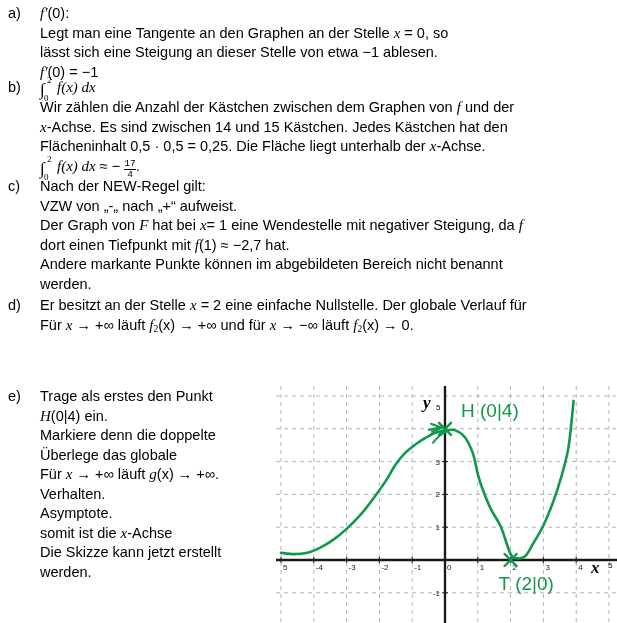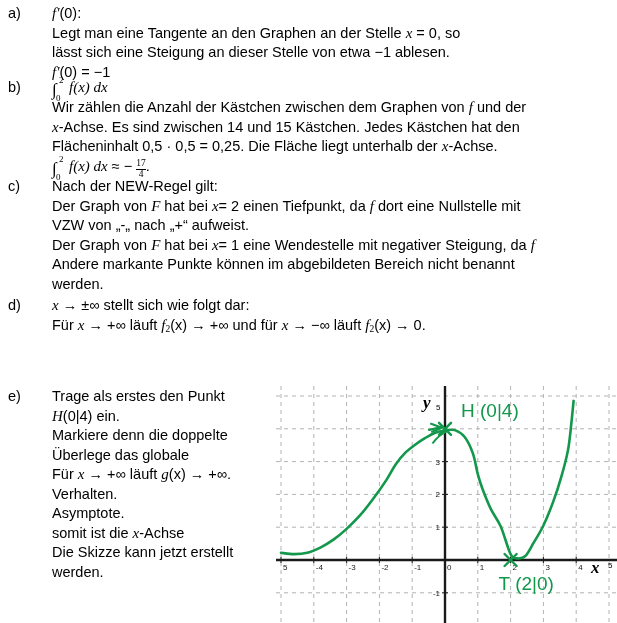--- a/index.html
+++ b/index.html
@@ -10,35 +10,35 @@
     color:#000000;
     overflow:hidden;
     position:relative;
   }
   .page{position:relative;width:617px;height:623px;}
 
   
   .item{display:flex;align-items:flex-start;}
   .marker{width:40px;flex:0 0 40px;padding-left:8px;box-sizing:border-box;
           font-size:14.5px;line-height:19.5px;}
-  .body{flex:1 1 auto;font-size:14.5px;line-height:19.5px;padding-right:20px;margin-left:12px;}
+  .body{flex:1 1 auto;font-size:14.5px;line-height:19.5px;padding-right:20px;}
   .line{white-space:nowrap;}
 
   i.mv{font-family:"Liberation Serif",serif;font-style:italic;font-size:15px;}
   sub.s{font-size:9.5px;vertical-align:-0.25em;font-style:normal;}
   sup.s{font-size:9.5px;vertical-align:0.45em;font-style:italic;}
 
   
   .intg{display:inline-block;position:relative;font-family:"Liberation Serif",serif;
         font-style:italic;font-size:17px;line-height:1;vertical-align:-3px;width:13px;}
   .intg .lim-up{position:absolute;left:7px;top:-5px;font-size:9px;font-style:normal;}
   .intg .lim-dn{position:absolute;left:4px;bottom:-5px;font-size:9px;font-style:normal;}
 
   .frac{display:inline-block;vertical-align:-0.45em;text-align:center;
-        font-family:Liberation Serif, serif;font-style:normal;line-height:1.05;}
+        font-family:Liberation Mono, monospace;font-style:normal;line-height:1.05;}
   .frac .n{display:block;font-size:9.5px;}
   .frac .d{display:block;font-size:9.5px;border-top:1px solid #000;padding-top:0px;}
 
   .block-a{position:absolute;left:0;top:4px;width:617px;}
   .block-b{position:absolute;left:0;top:78px;width:617px;}
   .block-c{position:absolute;left:0;top:177px;width:617px;}
   .block-d{position:absolute;left:0;top:296px;width:617px;}
   .block-e{position:absolute;left:0;top:387px;width:285px;}
 
   
@@ -108,49 +108,46 @@
         </div>
       </div>
     </div>
   </div>
 
   <div class="block-c">
     <div class="item">
       <div class="marker">c)</div>
       <div class="body">
         <div class="line">Nach der NEW-Regel gilt:</div>
-        <div class="line">
-          <span>Der Graph von</span>
-          <i class="mv">F</i>
-          <span>hat bei</span>
-          <i class="mv">x</i><span>= 2 einen Tiefpunkt, da</span>
-          <i class="mv">f</i>
-          <span>dort eine Nullstelle mit</span>
-        </div>
         <div class="line">VZW von „-„ nach „+“ aufweist.</div>
         <div class="line">
           <span>Der Graph von</span>
           <i class="mv">F</i>
           <span>hat bei</span>
           <i class="mv">x</i><span>= 1 eine Wendestelle mit negativer Steigung, da</span>
           <i class="mv">f</i>
         </div>
+        <div class="line">
+          <span>dort einen Tiefpunkt mit</span>
+          <i class="mv">f</i><span>(1) ≈ −2,7 hat.</span>
+        </div>
         <div class="line">Andere markante Punkte können im abgebildeten Bereich nicht benannt</div>
         <div class="line">werden.</div>
       </div>
     </div>
   </div>
 
   <div class="block-d">
     <div class="item">
       <div class="marker">d)</div>
       <div class="body">
         <div class="line">
-          <i class="mv">x</i>
-          <span>→ ±∞ stellt sich wie folgt dar:</span>
+          <span>Er besitzt an der Stelle</span>
+          <i class="mv">x</i>
+          <span>= 2 eine einfache Nullstelle. Der globale Verlauf für</span>
         </div>
         <div class="line">
           <span>Für</span>
           <i class="mv">x</i>
           <span>→ +∞ läuft</span>
           <i class="mv">f<sub class="s">2</sub></i><span>(x) → +∞ und für</span>
           <i class="mv">x</i>
           <span>→ −∞ läuft</span>
           <i class="mv">f<sub class="s">2</sub></i><span>(x) → 0.</span>
         </div>

